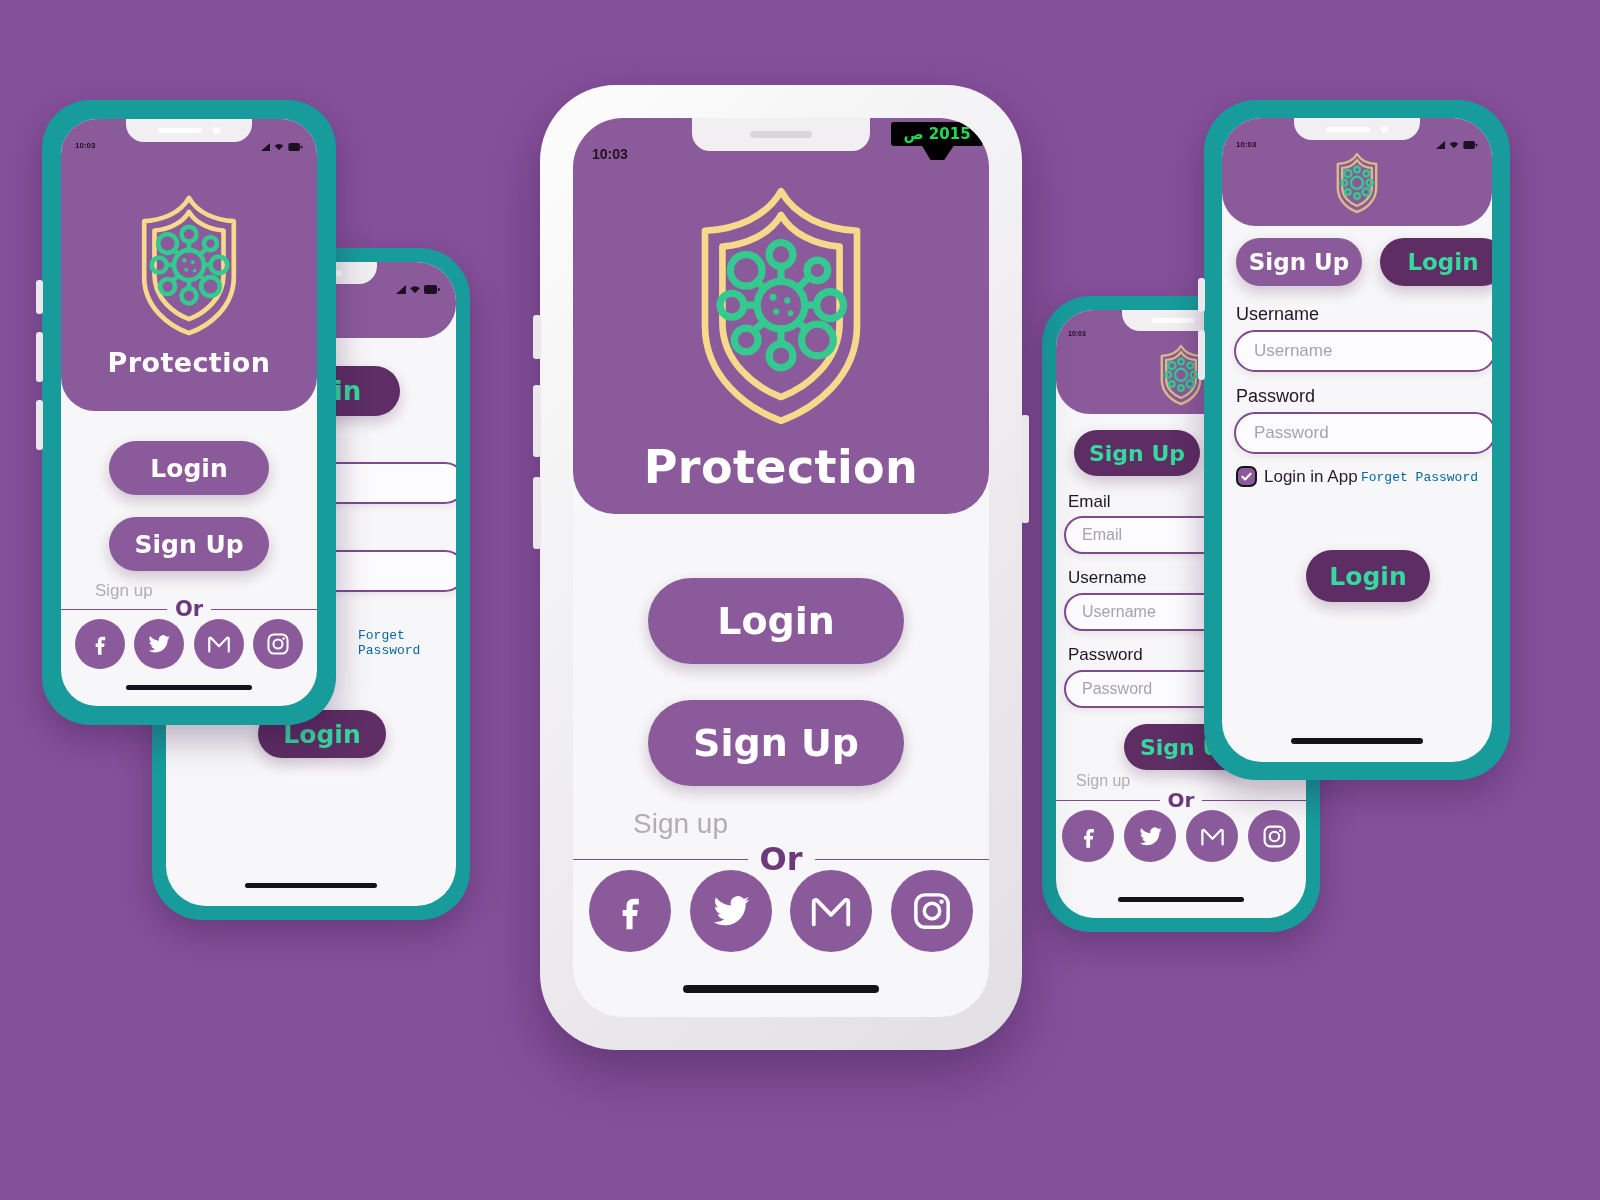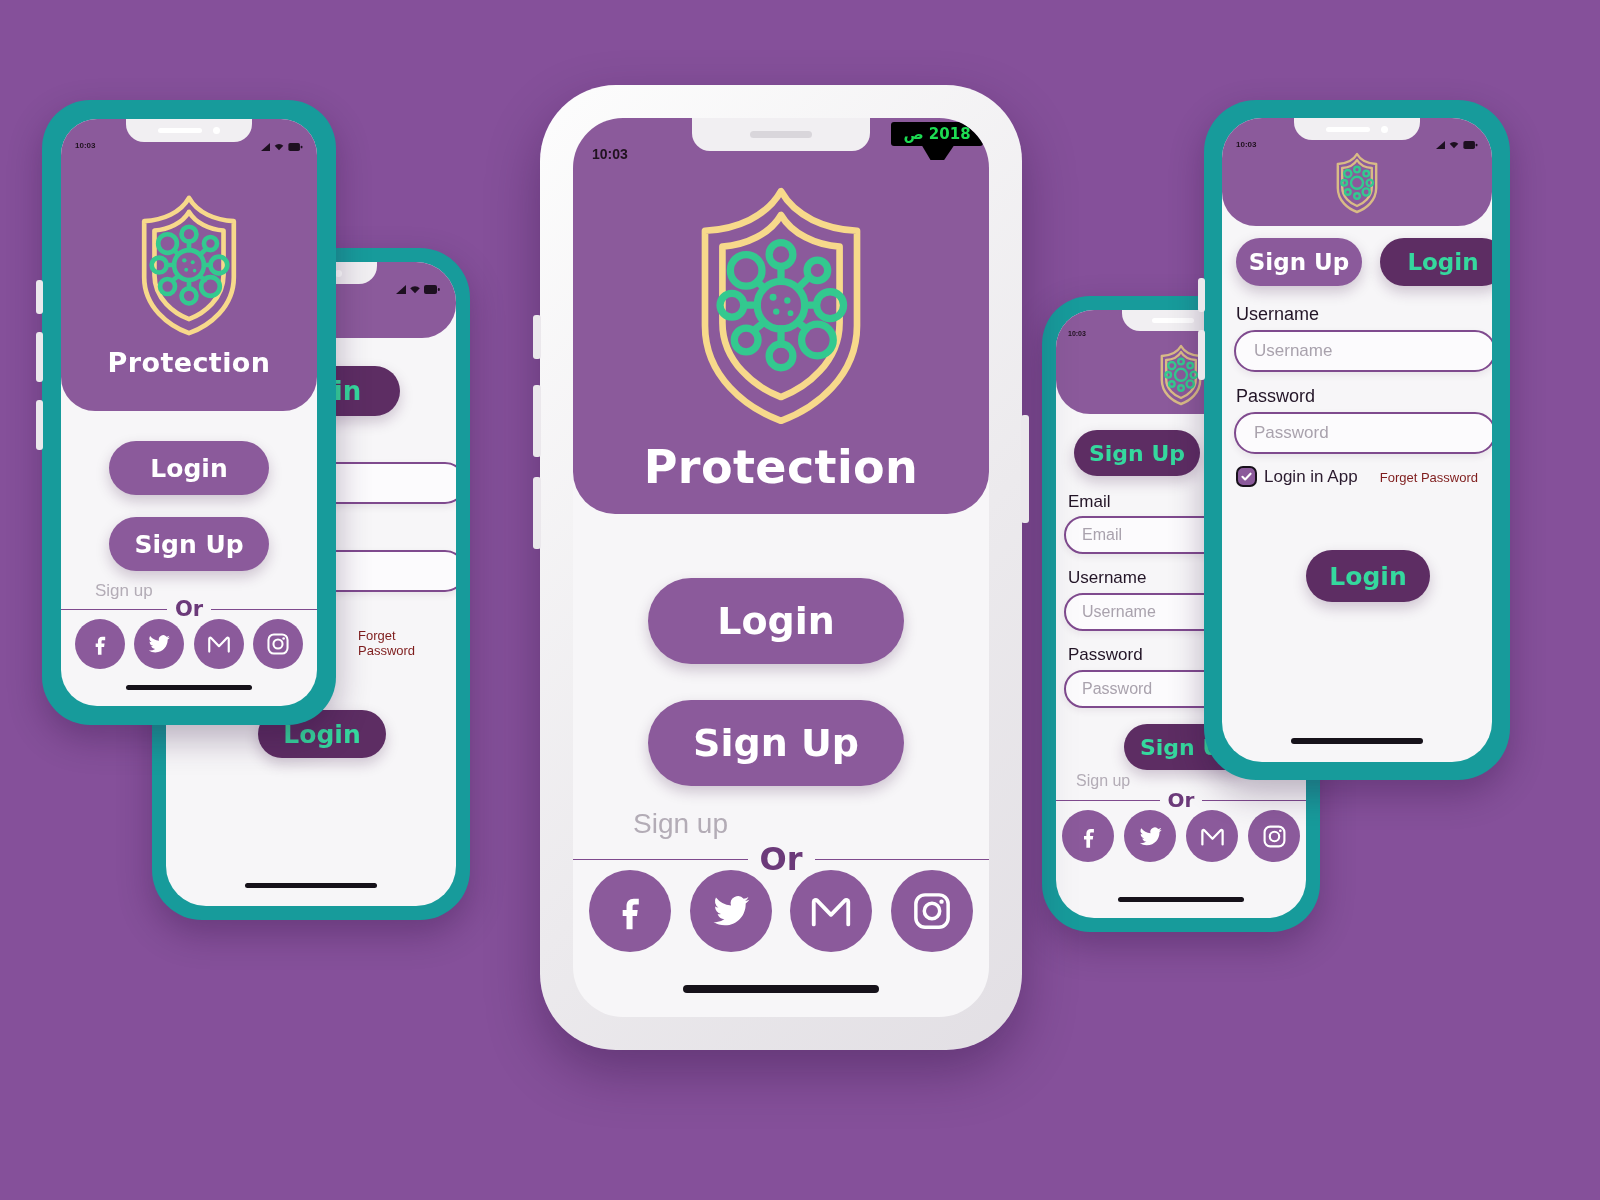--- a/index.html
+++ b/index.html
@@ -84,21 +84,21 @@
   .or-row .or { color: #6c3a7a; font-weight: 700; font-family: "DejaVu Sans", sans-serif; }
 
   .socials { position: absolute; display: flex; align-items: center; }
   .soc { border-radius: 50%; background: #8b5a9b; display:flex; align-items:center; justify-content:center; }
   .soc svg { display: block; }
 
   .chkrow { position: absolute; display: flex; align-items: center; }
   .chk { border: 2px solid #18111b; border-radius: 7px; background: #8b5a9b;
          display:flex;align-items:center;justify-content:center; }
   .chklabel { color: #2a1a2e; font-family: "Liberation Sans", sans-serif; }
-  .forget { position: absolute; color: #7f1d1d; font-family: Liberation Sans, sans-serif; }
+  .forget { position: absolute; color: #0369a1; font-family: Liberation Mono, monospace; }
 
   .watermark {
     position: absolute; background: #000; color: #1ddb52;
     display: flex; align-items: center; justify-content: center;
     font-family: "DejaVu Sans", sans-serif; direction: rtl;
     border-radius: 3px;
   }
   .wmtail { position: absolute; background: #000; }
 
   
@@ -417,21 +417,21 @@
     <div class="screen" style="left:33px; top:33px; right:33px; bottom:33px; border-radius:50px;">
 
       <div class="hdr" style="height:396px; border-bottom-left-radius:42px; border-bottom-right-radius:42px;"></div>
 
       <div class="notch" style="width:178px; height:33px;">
         <div class="spk" style="width:62px;height:7px;background:#d9d6db;"></div>
       </div>
 
       <div class="statustime" style="left:19px; top:28px; font-size:14px;">10:03</div>
 
-      <div class="watermark" style="right:6px; top:4px; width:92px; height:24px; font-size:15px; font-weight:700;">2018 ص</div>
+      <div class="watermark" style="right:6px; top:4px; width:92px; height:24px; font-size:15px; font-weight:700;">2015 ص</div>
       <div class="wmtail" style="right:34px; top:26px; width:34px; height:16px; clip-path:polygon(0 0,100% 0,68% 100%,28% 100%);"></div>
 
       <div class="logo" style="top:64px; width:190px; height:248px;">
         <svg viewBox="0 0 120 155">
           <g fill="none" stroke="#f7d98b" stroke-width="4.2" stroke-linecap="round" stroke-linejoin="round">
             <path d="M60 5c-9 16-28 24-48 25v60c0 32 26 52 48 60 22-8 48-28 48-60V30c-20-1-39-9-48-25z"></path>
             <path d="M60 20c-7 12-22 19-37 20v48c0 25 21 41 37 47 16-6 37-22 37-47V40c-15-1-30-8-37-20z"></path>
           </g>
           <g fill="none" stroke="#33c98f" stroke-width="4.6" stroke-linecap="round">
             <circle cx="60" cy="77" r="15"></circle>

